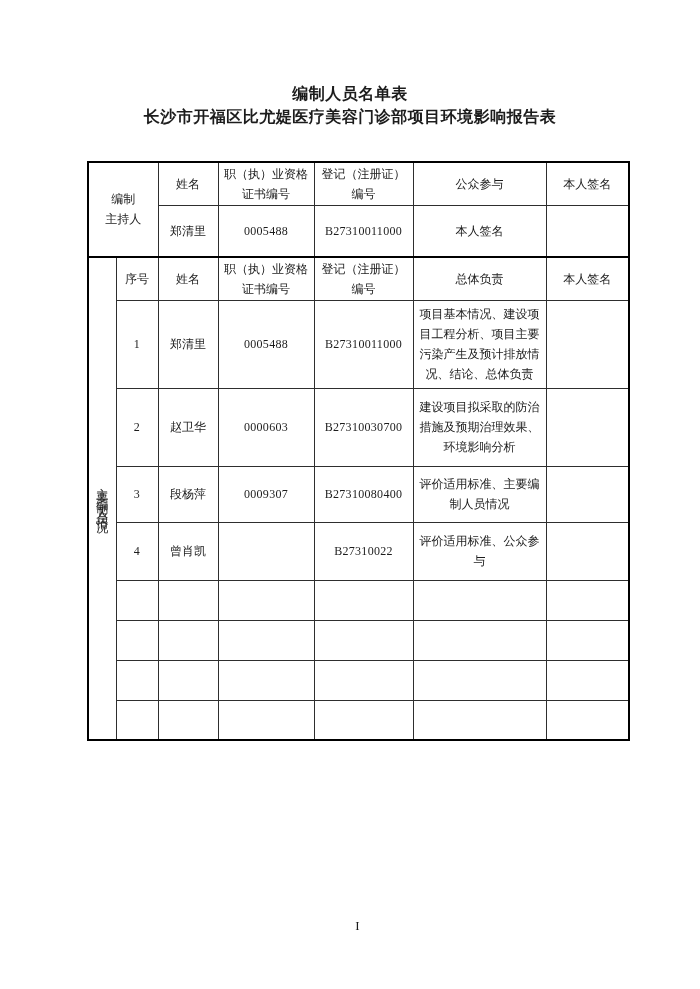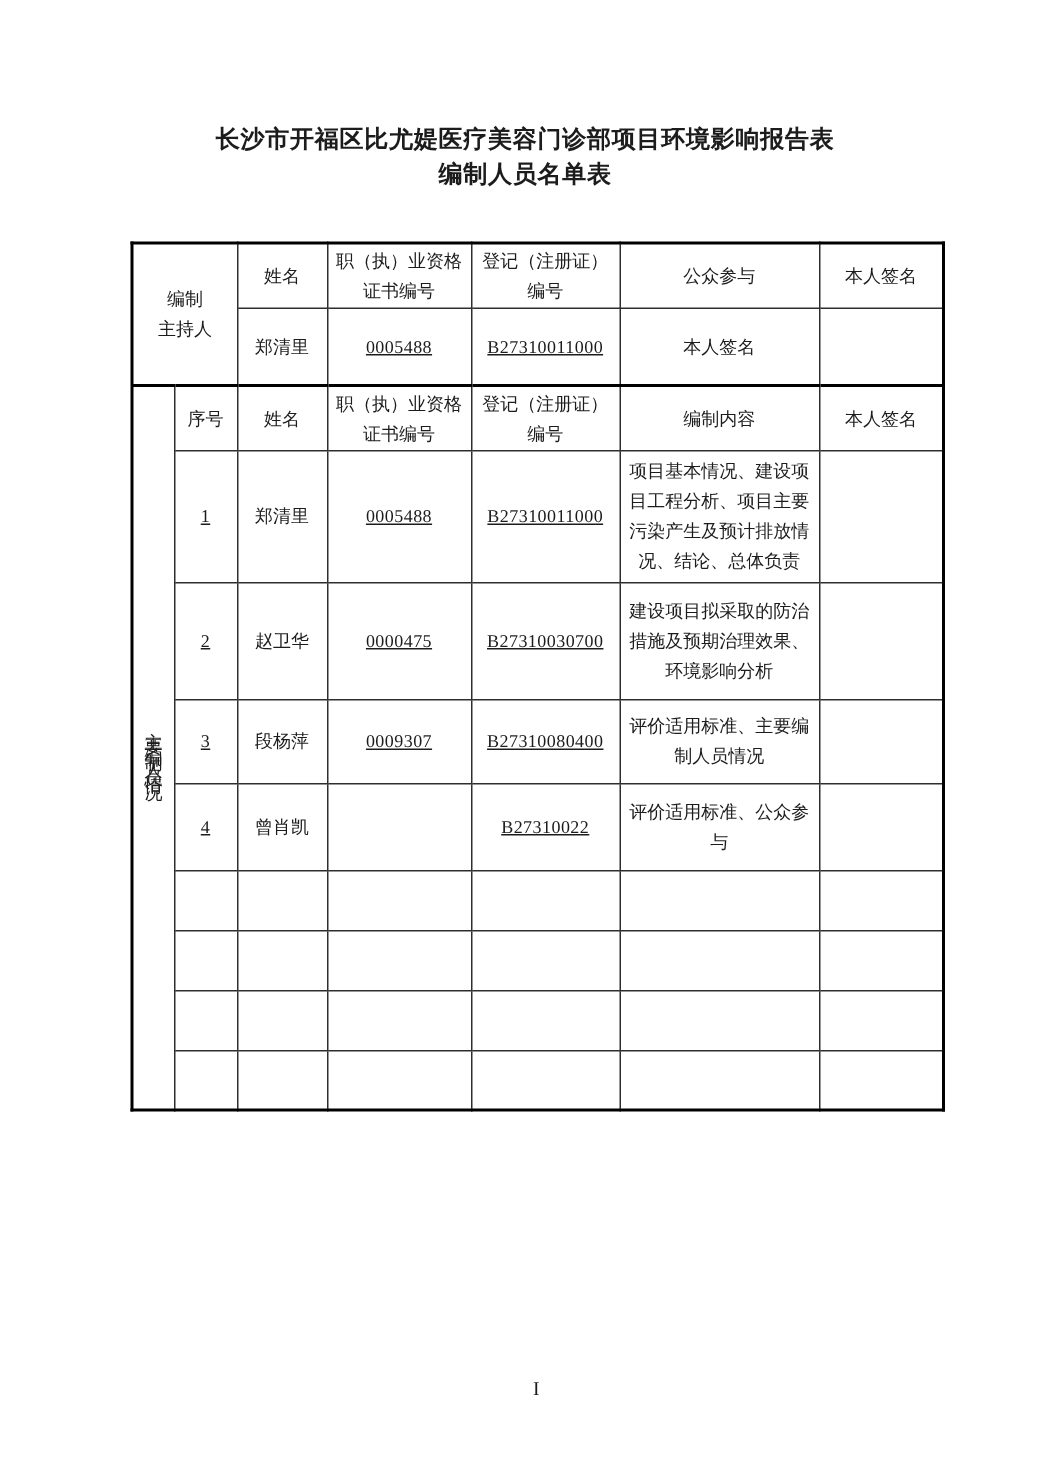--- a/index.html
+++ b/index.html
@@ -56,37 +56,37 @@
   .pre { white-space: pre-line; }
   tr.section-divider td { border-top: 2px solid #000000; }
   .vtext {
     writing-mode: vertical-lr;
     text-orientation: upright;
     letter-spacing: 5px;
     line-height: 1;
     margin: 0 auto;
     font-size: 12px;
   }
-  .num { letter-spacing: 0.3px; text-decoration: underline; }
+  .num { letter-spacing: 0.3px; }
   .footer {
     position: absolute;
     top: 918px; left: 87px;
     width: 541px;
     text-align: center;
     font-size: 13px;
   }
 </style>
 </head>
 <body>
 
 <div class="page">
 
   <div class="title">
+    <div>编制人员名单表</div>
     <div>长沙市开福区比尤媞医疗美容门诊部项目环境影响报告表</div>
-    <div>编制人员名单表</div>
   </div>
 
   <table class="doc-table">
     <colgroup>
       <col style="width:28px">
       <col style="width:42px">
       <col style="width:60px">
       <col style="width:96px">
       <col style="width:99px">
       <col style="width:133px">
@@ -116,37 +116,37 @@
     <tr class="r-shead section-divider">
       <td rowspan="9">
         <div class="vtext">主要编制人员情况</div>
       </td>
       <td>序号</td>
       <td>姓名</td>
       <td class="pre">职（执）业资格
 证书编号</td>
       <td class="pre">登记（注册证）
 编号</td>
-      <td>编制内容</td>
+      <td>总体负责</td>
       <td>本人签名</td>
     </tr>
 
     <tr class="r-s1">
       <td class="num">1</td>
       <td>郑清里</td>
       <td class="num">0005488</td>
       <td class="num">B27310011000</td>
       <td>项目基本情况、建设项目工程分析、项目主要污染产生及预计排放情况、结论、总体负责</td>
       <td></td>
     </tr>
 
     <tr class="r-s2">
       <td class="num">2</td>
       <td>赵卫华</td>
-      <td class="num">0000475</td>
+      <td class="num">0000603</td>
       <td class="num">B27310030700</td>
       <td>建设项目拟采取的防治措施及预期治理效果、环境影响分析</td>
       <td></td>
     </tr>
 
     <tr class="r-s3">
       <td class="num">3</td>
       <td>段杨萍</td>
       <td class="num">0009307</td>
       <td class="num">B27310080400</td>

